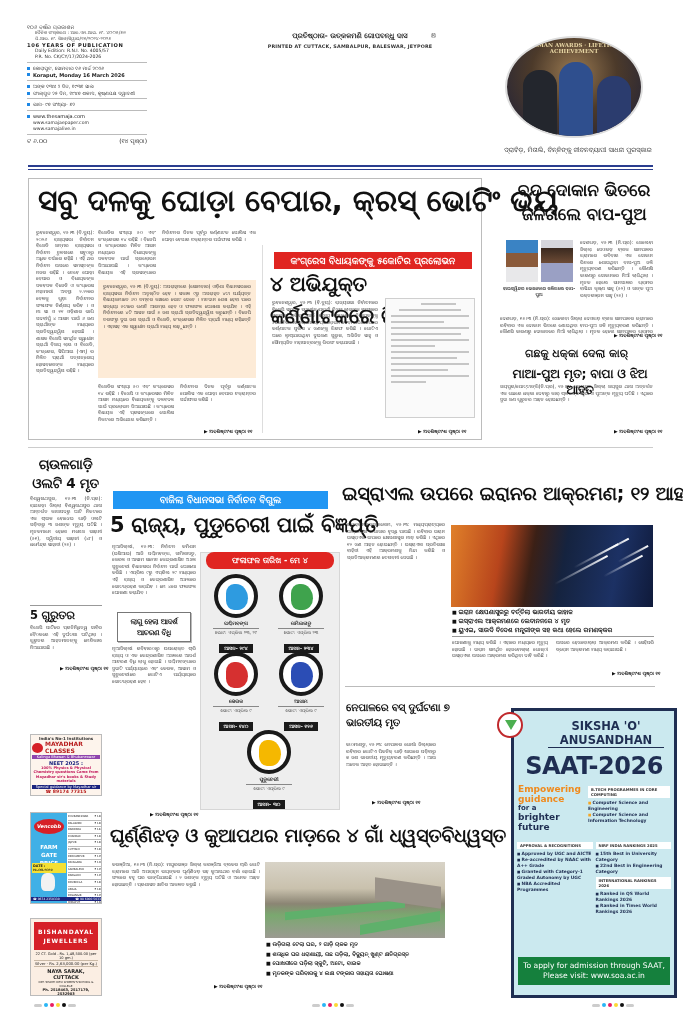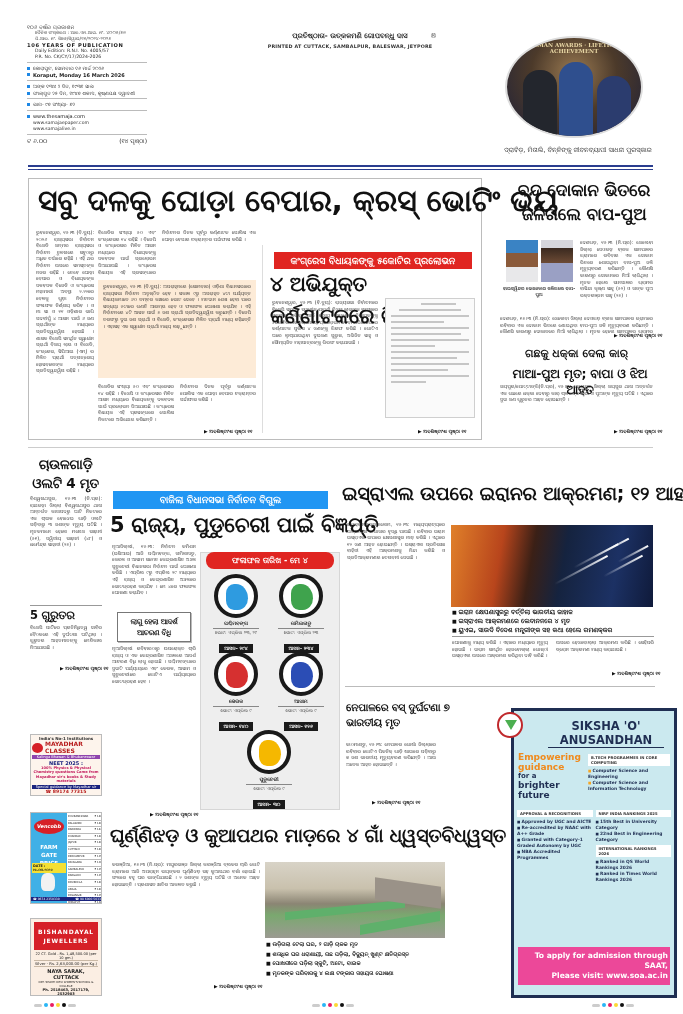--- a/index.html
+++ b/index.html
@@ -66,21 +66,21 @@
 
   .ad-soa { left: 487px; top: 708px; width: 166px; height: 290px; background: #cbe9ef; border: 3px solid #1f2e52; margin-left: 24px; }
   .ad-soa .title { font-size: 11.5px; font-weight: 700; color: #1f2e52; text-align: center; padding-top: 8px; padding-left: 24px; }
   .ad-soa .big { font-size: 24px; font-weight: 900; color: #1f2e52; text-align: center; margin-top: 4px; letter-spacing: -0.5px; }
   .ad-soa .emp { font-size: 9px; font-weight: 700; color: #f08a1c; line-height: 10px; }
   .ad-soa .bf { font-size: 9px; font-weight: 700; color: #1f2e52; }
   .ad-soa .cap { background: #fff; font-size: 3.8px; font-weight: 700; color: #333; padding: 1px 3px; margin: 2px 0; }
   .ad-soa .it { font-size: 4.4px; font-weight: 700; color: #1f2e52; line-height: 6px; }
   .ad-soa .it::before { content: "■ "; color: #1f2e52; font-size: 3.5px; }
   .ad-soa .it.org::before { color: #f6a623; }
-  .ad-soa .apply { background: #ec4899; color: #fff; font-size: 7.6px; font-weight: 700; text-align: right; line-height: 10px; padding: 4px 2px; }
+  .ad-soa .apply { background: #15803d; color: #fff; font-size: 7.6px; font-weight: 400; text-align: center; line-height: 10px; padding: 4px 2px; }
   .soa-emblem { left: 497px; top: 712px; width: 26px; height: 26px; border-radius: 50%; background: #fff; border: 2px solid #c0292c; }
   .soa-emblem::after { content: ""; position: absolute; left: 6px; top: 6px; border-left: 6px solid transparent; border-right: 6px solid transparent; border-top: 10px solid #4caf50; }
 
   .ad-box { position: absolute; left: 30px; width: 72px; border: 1px solid #bbb; }
   .reg { position: absolute; display: flex; gap: 2px; align-items: center; }
   .reg i { display: inline-block; width: 4px; height: 4px; border-radius: 50%; }
   .reg b { display: inline-block; width: 8px; height: 3px; border-radius: 2px; background: #ccc; }
 
   .cyclone-img { left: 265px; top: 862px; width: 180px; height: 76px;
      background: linear-gradient(180deg, #d8d3c7 0%, #c9c1ad 35%, #8b8574 55%, #7aa86f 70%, #9c9a92 100%); }
@@ -348,20 +348,21 @@
 <div class="abs more" style="left:612px;top:671px;">▶ ଅବଶିଷ୍ଟାଂଶ ପୃଷ୍ଠା ୧୧</div>
 <div class="abs" style="left:345px;top:686px;width:310px;height:1px;background:#bbb;"></div>
 
 <div class="abs hl" style="left:346px;top:700px;width:118px;font-size:10.5px;line-height:15px;font-weight:600;">ନେପାଳରେ ବସ୍ ଦୁର୍ଘଟଣା ୭ ଭାରତୀୟ ମୃତ</div>
 <div class="abs body-text" style="left:346px;top:742px;width:90px;height:58px;overflow:hidden;">କାଠମାଣ୍ଡୁ, ୧୫।୩: ନେପାଳର ଗୋର୍ଖା ଜିଲ୍ଲାରେ ରବିବାର ଗୋଟିଏ ପିକନିକ୍ ଗାଡ଼ି ଖାଇରେ ପଡ଼ିବାରୁ ୭ ଜଣ ଭାରତୀୟ ମୃତ୍ୟୁବରଣ କରିଛନ୍ତି । ଆଉ ଅନେକ ଆହତ ହୋଇଛନ୍ତି ।</div>
 <div class="abs more" style="left:372px;top:800px;">▶ ଅବଶିଷ୍ଟାଂଶ ପୃଷ୍ଠା ୧୧</div>
 
 <div class="abs ad-soa">
   <div class="title">SIKSHA 'O' ANUSANDHAN</div>
   <div style="margin:0 10px 0 34px;height:1px;background:#1f2e52;"></div>
+  <div class="big">SAAT-2026</div>
   <div style="display:flex;gap:4px;padding:4px 4px 0;">
     <div style="width:66px;">
       <div class="emp">Empowering</div>
       <div class="emp">guidance</div>
       <div style="font-size:7px;color:#1f2e52;font-weight:700;">for a</div>
       <div class="bf">brighter future</div>
     </div>
     <div style="flex:1;">
       <div class="cap">B.TECH PROGRAMMES IN CORE COMPUTING</div>
       <div class="it org">Computer Science and Engineering</div>

